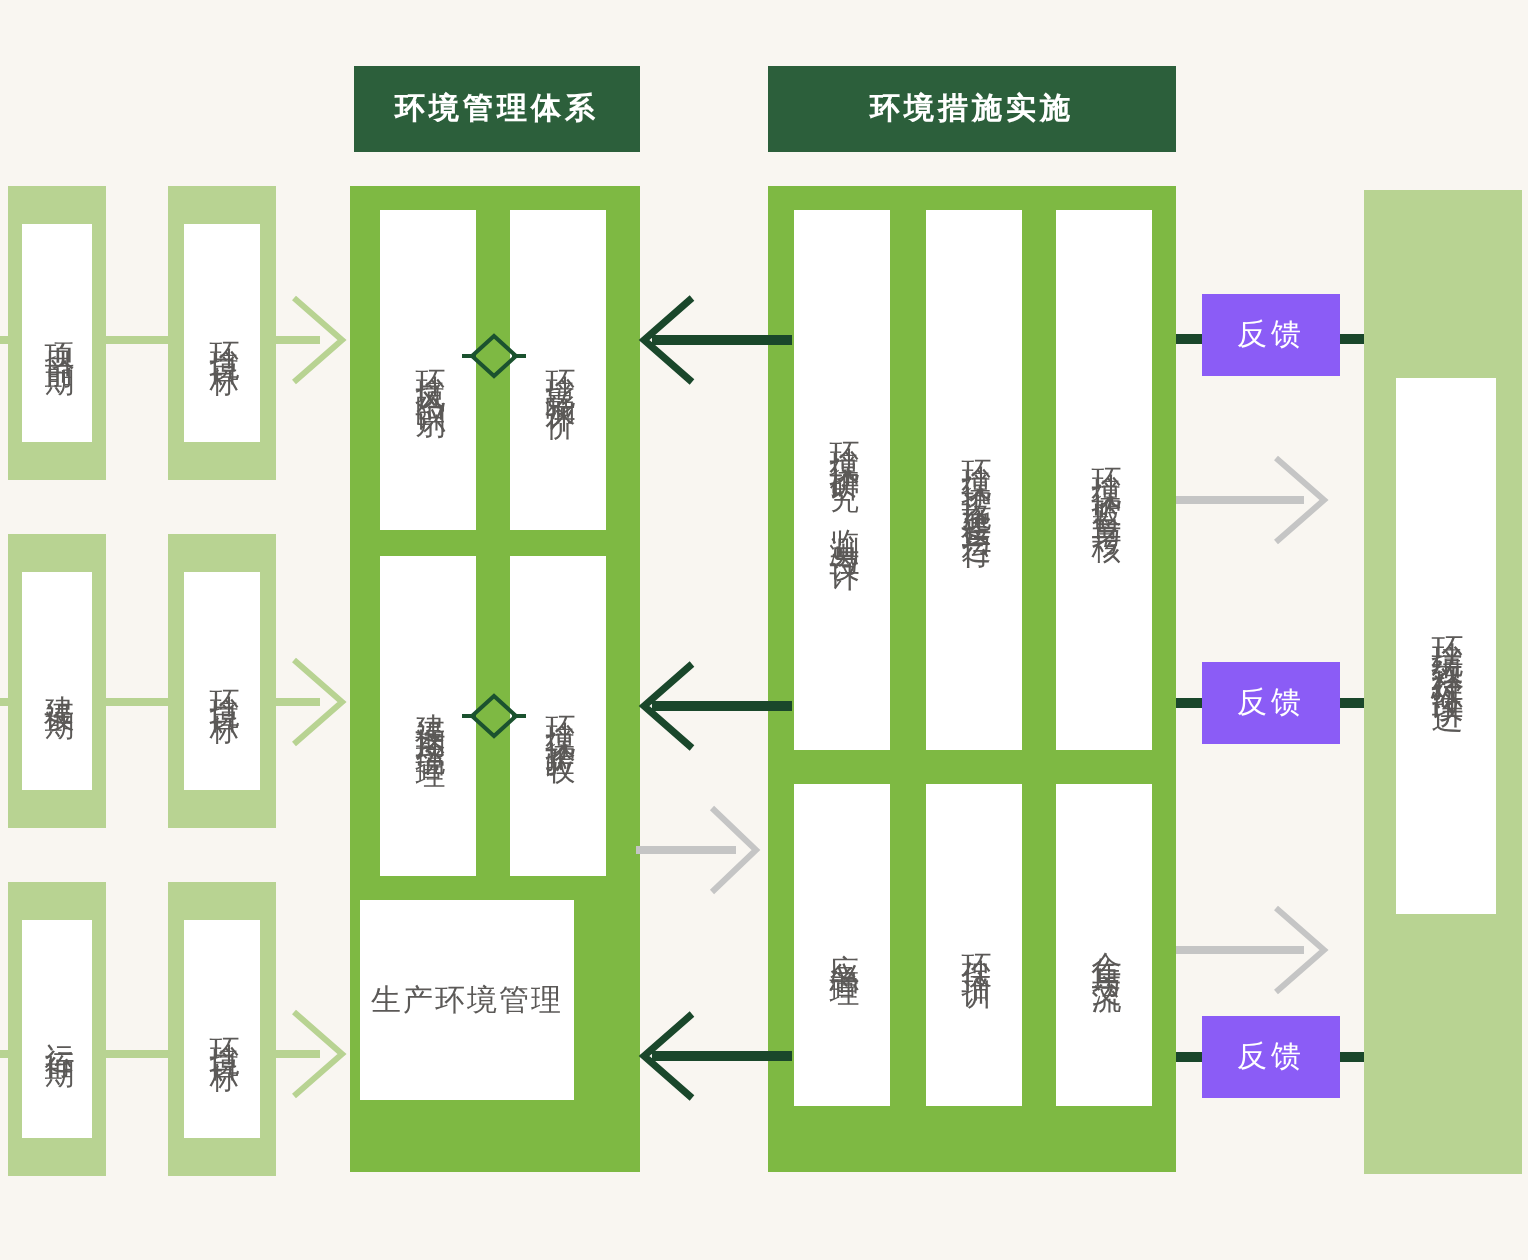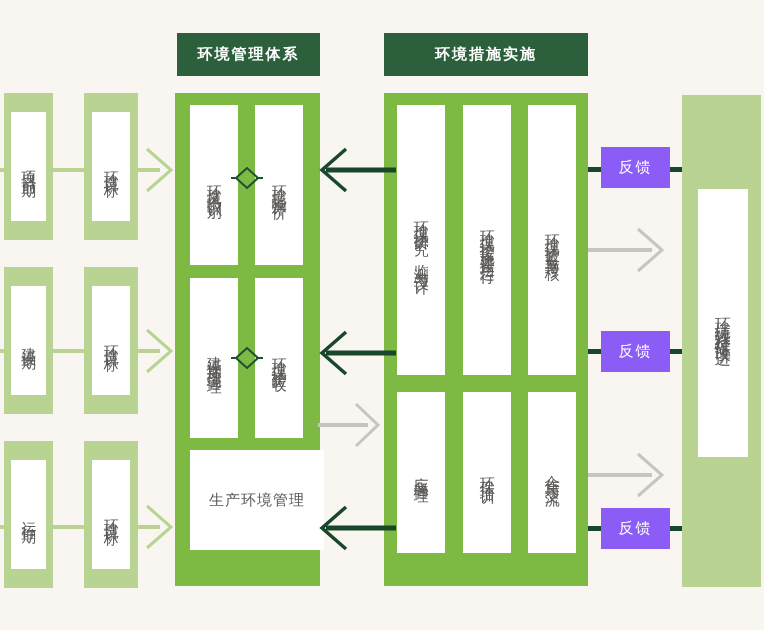--- a/index.html
+++ b/index.html
@@ -105,21 +105,21 @@
     </div>
     <div class="wbox" style="left:80px;top:12px;width:48px;height:160px">
       <span class="vtext">环境影响评价</span>
     </div>
     <div class="wbox" style="left:15px;top:185px;width:48px;height:160px">
       <span class="vtext">建设期环境管理</span>
     </div>
     <div class="wbox" style="left:80px;top:185px;width:48px;height:160px">
       <span class="vtext">环境保护验收</span>
     </div>
-    <div class="wbox" style="left:15px;top:357px;width:134px;height:100px">
+    <div class="wbox" style="left:5px;top:357px;width:107px;height:100px">
       <span class="htext">生产环境管理</span>
     </div>
   </div>
 
   <svg class="diamond" style="left:231px;top:164px" width="32" height="28">
     <path d="M5 14 L16 4 L27 14 L16 24 Z" fill="none" stroke="#1b522f" stroke-width="2"></path>
     <line x1="0" y1="14" x2="7" y2="14" stroke="#1b522f" stroke-width="2"></line>
     <line x1="25" y1="14" x2="32" y2="14" stroke="#1b522f" stroke-width="2"></line>
   </svg>
   <svg class="diamond" style="left:231px;top:344px" width="32" height="28">

